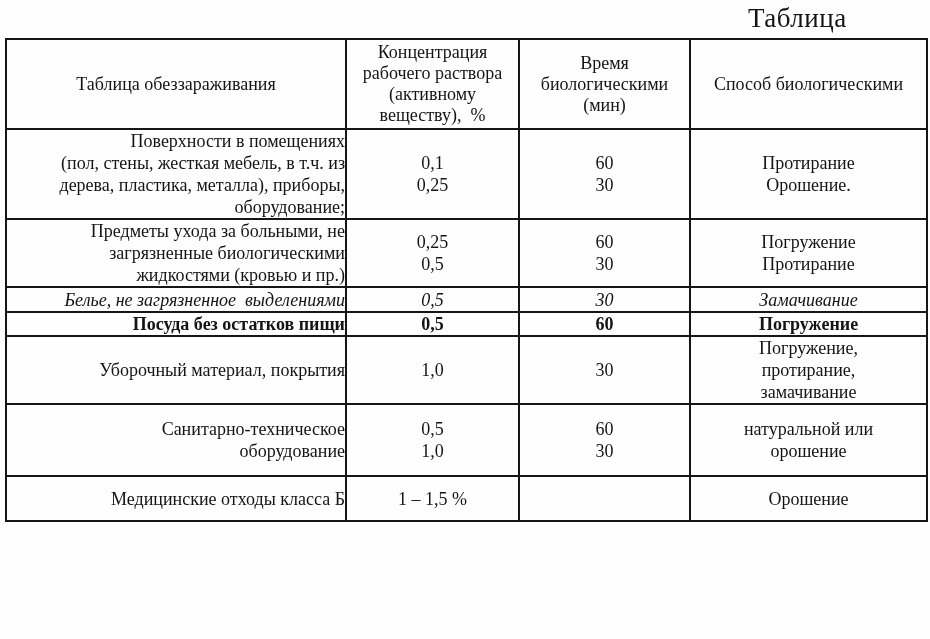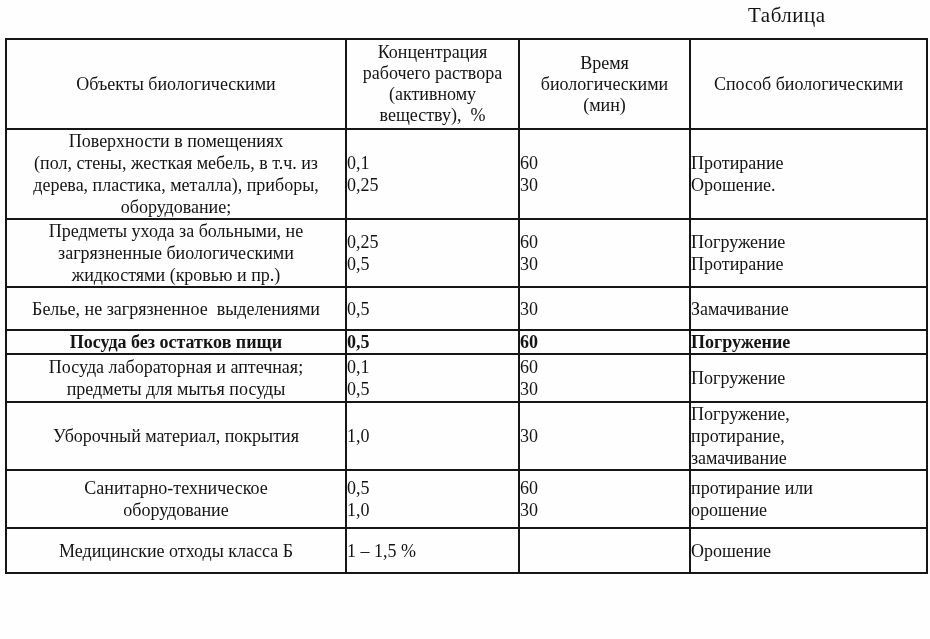--- a/index.html
+++ b/index.html
@@ -9,21 +9,21 @@
     height: 639px;
     background: #fefefe;
     font-family: "Liberation Serif", "DejaVu Serif", serif;
     color: #141414;
     overflow: hidden;
   }
   .doc-title {
     position: absolute;
     top: 3px;
     left: 748px;
-    font-size: 21px;
+    font-size: 27px;
     letter-spacing: 0.5px;
   }
   table.doc-table {
     position: absolute;
     top: 38px;
     left: 5px;
     width: 921px;
     border-collapse: collapse;
     table-layout: fixed;
     border: 2px solid #161616;
@@ -35,49 +35,49 @@
     white-space: pre-wrap;
     line-height: 22px;
     padding: 0;
     overflow: hidden;
   }
   table.doc-table th {
     font-weight: normal;
     text-align: center;
     line-height: 21px;
   }
-  td.obj { text-align: center; padding: 1px 4px 1px 7px; }
-  td.num, td.mth { padding: 1px 3px; }
+  td.obj { text-align: right; padding: 1px 4px 1px 7px; }
+  td.num, td.mth { text-align: center; padding: 1px 3px; }
   tr.r-head { height: 90px; }
   tr.r0 { height: 90px; }
   tr.r1 { height: 88px; }
   tr.r2 { height: 66px; }
-  tr.r3 { height: 43px; }
+  tr.r3 { height: 25px; font-style: italic; }
   tr.r4 { height: 23px; font-weight: bold; }
   tr.r5 { height: 48px; }
   tr.r6 { height: 62px; }
-  tr.r7 { height: 58px; }
+  tr.r7 { height: 72px; }
   tr.r8 { height: 45px; }
 </style>
 </head>
 <body>
 
 <div class="page">
   <div class="doc-title">Таблица</div>
 
   <table class="doc-table">
     <colgroup>
       <col style="width:340px">
       <col style="width:173px">
       <col style="width:171px">
       <col style="width:237px">
     </colgroup>
     <thead>
       <tr class="r-head">
-        <th>Объекты биологическими</th>
+        <th>Таблица обеззараживания</th>
         <th>Концентрация
 рабочего раствора
 (активному
 веществу),  %</th>
         <th>Время
 биологическими
 (мин)</th>
         <th>Способ биологическими</th>
       </tr>
     </thead>
@@ -110,45 +110,36 @@
         <td class="num">0,5</td>
         <td class="num">30</td>
         <td class="mth">Замачивание</td>
       </tr>
       <tr class="r4">
         <td class="obj">Посуда без остатков пищи</td>
         <td class="num">0,5</td>
         <td class="num">60</td>
         <td class="mth">Погружение</td>
       </tr>
-      <tr class="r5">
-        <td class="obj">Посуда лабораторная и аптечная;
-предметы для мытья посуды</td>
-        <td class="num">0,1
-0,5</td>
-        <td class="num">60
-30</td>
-        <td class="mth">Погружение</td>
-      </tr>
       <tr class="r6">
         <td class="obj">Уборочный материал, покрытия</td>
         <td class="num">1,0</td>
         <td class="num">30</td>
         <td class="mth">Погружение,
 протирание,
 замачивание</td>
       </tr>
       <tr class="r7">
         <td class="obj">Санитарно-техническое
 оборудование</td>
         <td class="num">0,5
 1,0</td>
         <td class="num">60
 30</td>
-        <td class="mth">протирание или
+        <td class="mth">натуральной или
 орошение</td>
       </tr>
       <tr class="r8">
         <td class="obj">Медицинские отходы класса Б</td>
         <td class="num">1 – 1,5 %</td>
         <td class="num"></td>
         <td class="mth">Орошение</td>
       </tr>
     </tbody>
   </table>

